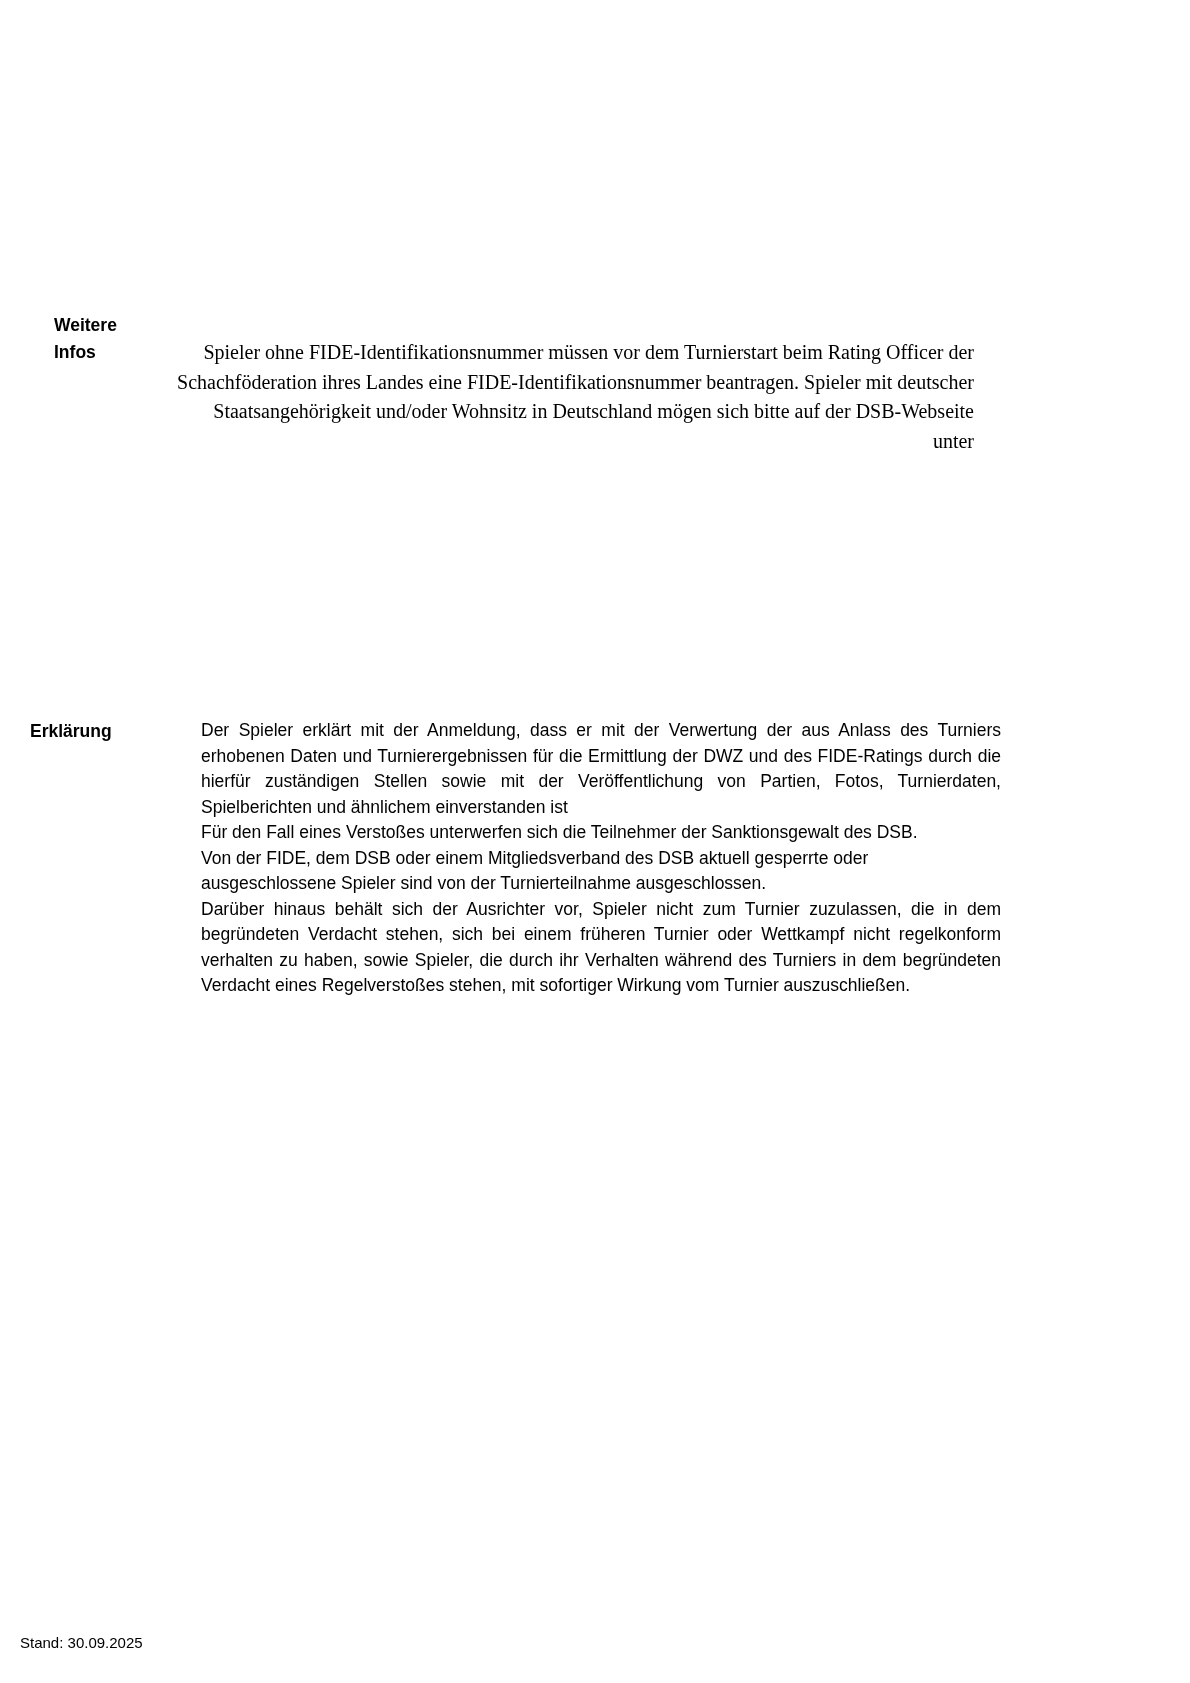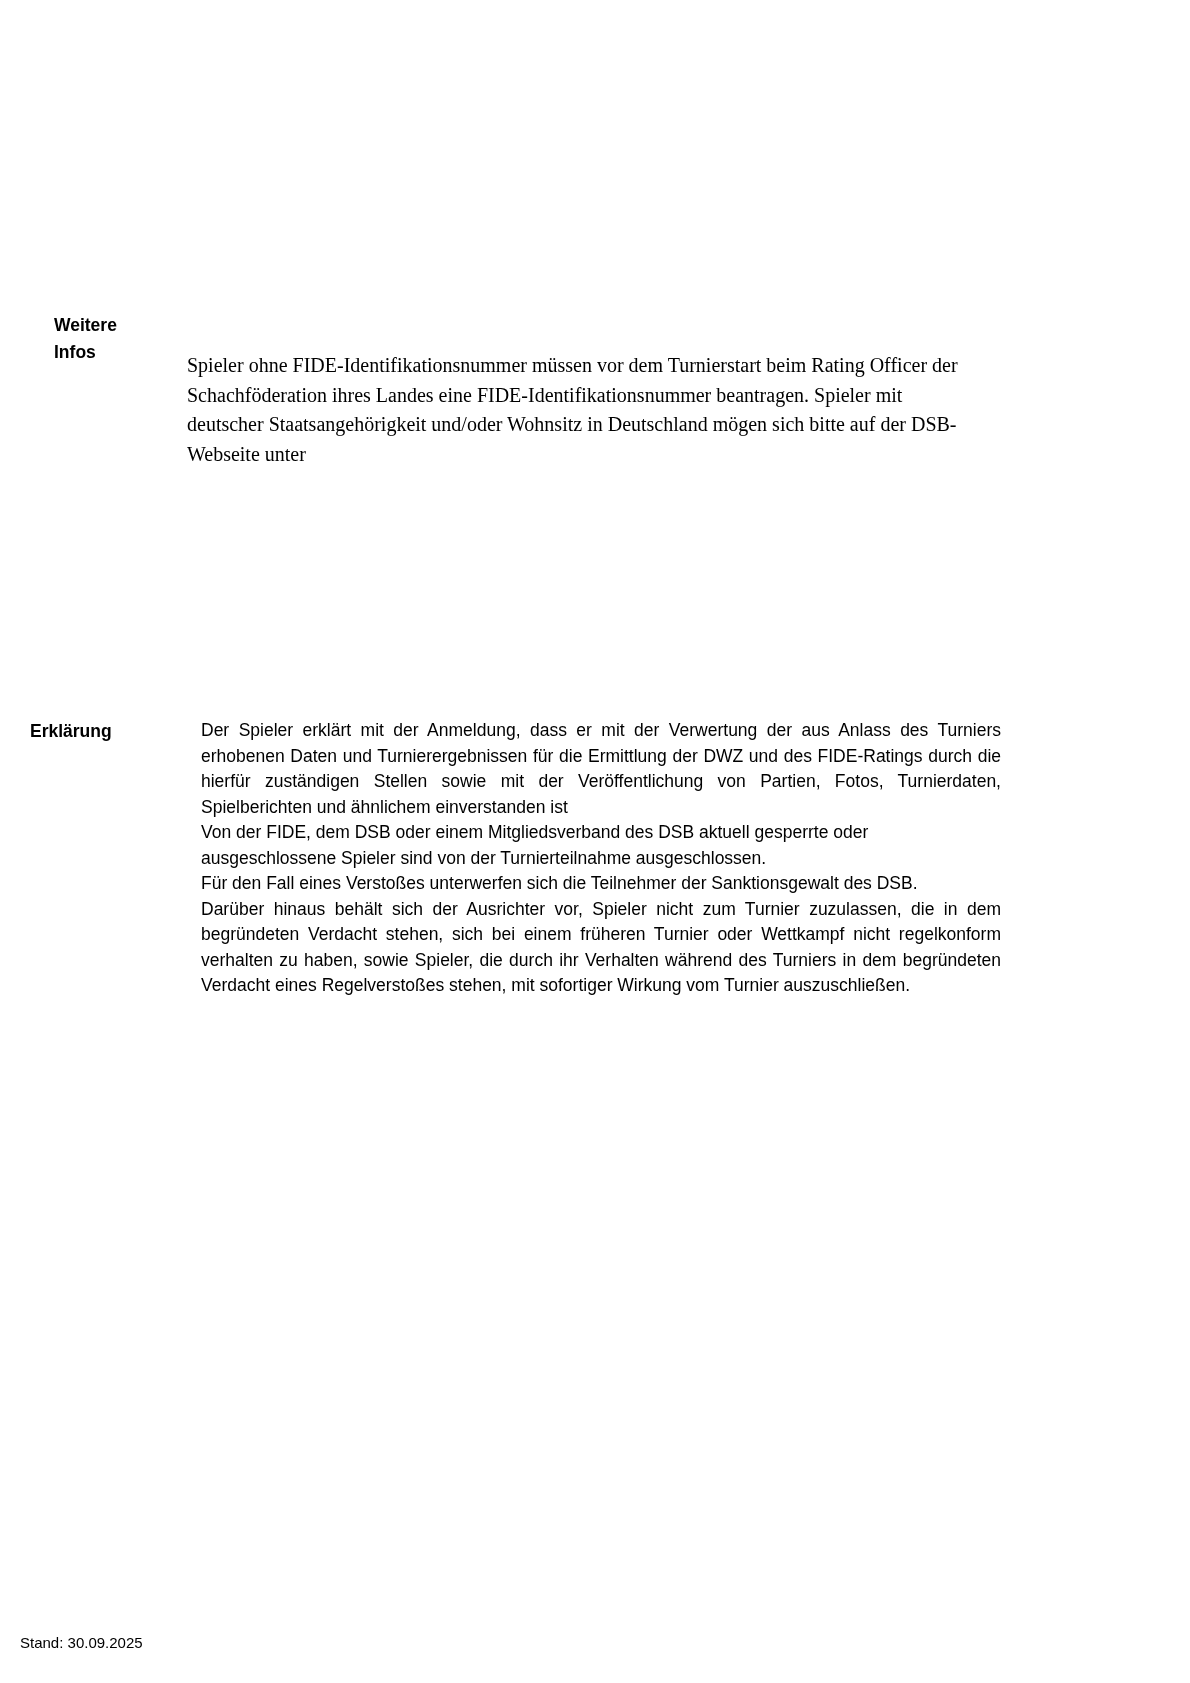--- a/index.html
+++ b/index.html
@@ -55,22 +55,22 @@
     text-align: justify;
     color: #000;
   }
   p.sans.nojust { text-align: left; }
 
   
   p.serif {
     font-family: "Liberation Serif", "DejaVu Serif", serif;
     font-size: 20px;
     line-height: 29.5px;
-    margin: 13px;
-    text-align: left;
+    margin: 0;
+    text-align: right;
     color: #000;
   }
 
   .gap-sm { height: 18px; }
   .gap-md { height: 26px; }
 
   a.link, .link {
     color: #1a1ac8;
     text-decoration: underline;
     text-decoration-skip-ink: none;
@@ -145,23 +145,23 @@
   <div class="section" id="erklaerung-section">
 
     <div class="label-col">
       <span class="lbl-line">Erklärung</span>
     </div>
 
     <div class="body-col">
 
       <p class="sans">Der Spieler erklärt mit der Anmeldung, dass er mit der Verwertung der aus Anlass des Turniers erhobenen Daten und Turnierergebnissen für die Ermittlung der DWZ und des FIDE-Ratings durch die hierfür zuständigen Stellen sowie mit der Veröffentlichung von Partien, Fotos, Turnierdaten, Spielberichten und ähnlichem einverstanden ist</p>
 
+      <p class="sans nojust">Für den Fall eines Verstoßes unterwerfen sich die Teilnehmer der Sanktionsgewalt des DSB.</p>
+
       <p class="sans nojust">Von der FIDE, dem DSB oder einem Mitgliedsverband des DSB aktuell gesperrte oder ausgeschlossene Spieler sind von der Turnierteilnahme ausgeschlossen.</p>
-
-      <p class="sans nojust">Für den Fall eines Verstoßes unterwerfen sich die Teilnehmer der Sanktionsgewalt des DSB.</p>
 
       <p class="sans">Darüber hinaus behält sich der Ausrichter vor, Spieler nicht zum Turnier zuzulassen, die in dem begründeten Verdacht stehen, sich bei einem früheren Turnier oder Wettkampf nicht regelkonform verhalten zu haben, sowie Spieler, die durch ihr Verhalten während des Turniers in dem begründeten Verdacht eines Regelverstoßes stehen, mit sofortiger Wirkung vom Turnier auszuschließen.</p>
 
     </div>
   </div>
 
   <div id="footer">Stand: 30.09.2025</div>
 
 </div>
 

